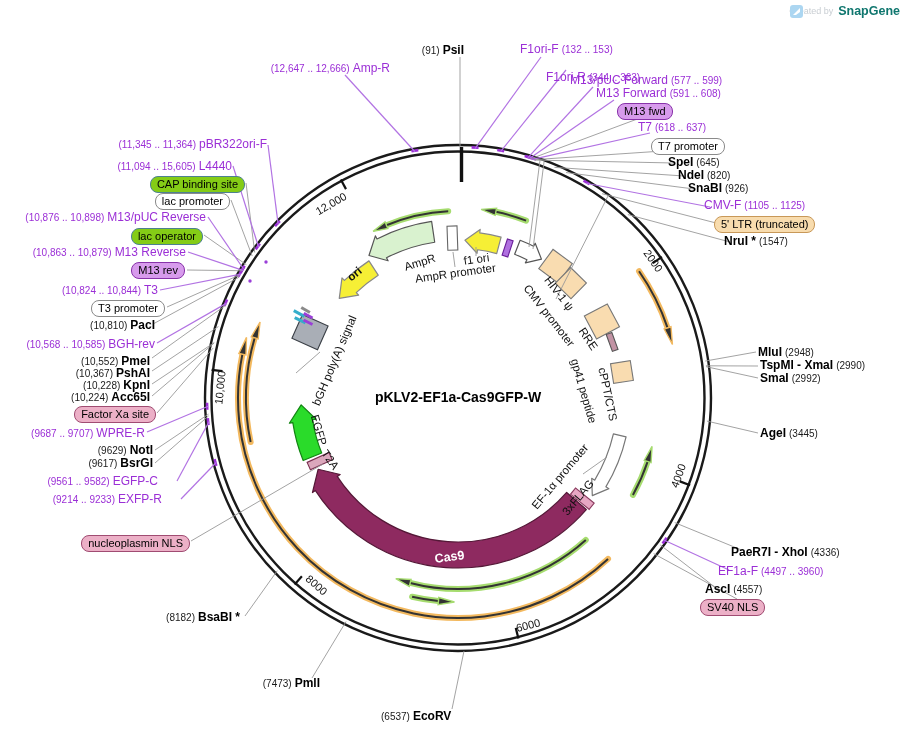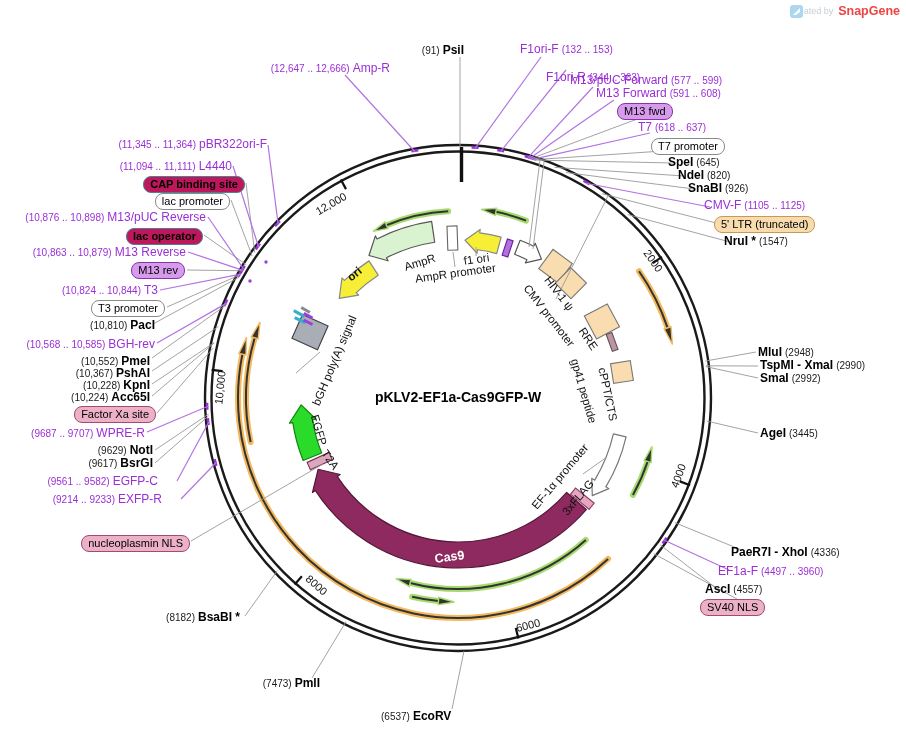--- a/index.html
+++ b/index.html
@@ -7,30 +7,30 @@
          font-family:"Liberation Sans",sans-serif;}
   svg{position:absolute;left:0;top:0;}
   .lb{position:absolute;white-space:nowrap;font-size:12px;color:#000;line-height:13px;}
   .lb .nm{font-weight:700;font-size:12px;}
   .lb .ps{font-size:10px;color:#1a1a1a;padding:0 3px;}
   .lb.pr .nm{font-weight:400;color:#9B2FD6;}
   .lb.pr .ps{color:#9B2FD6;}
   .bx{position:absolute;white-space:nowrap;font-size:11px;line-height:13px;color:#000;
       padding:1px 6px;border-radius:8px;border:1px solid #8a8a8a;background:#fff;}
   .bx.purple{background:#D79BEC;border-color:#8833AA;}
-  .bx.teal{background:#be185d;border-color:#4D8191;font-weight:bold;}
+  .bx.teal{background:#84cc16;border-color:#4D8191;}
   .bx.tan{background:#F8DCAE;border-color:#C89858;}
   .bx.pink{background:#ECB0C7;border-color:#A04C72;}
   .title{position:absolute;left:338px;top:389px;width:240px;text-align:center;
          font-weight:700;font-size:14px;color:#000;}
   .bpsize{position:absolute;left:338px;top:407px;width:240px;text-align:center;
           font-size:12.5px;color:#000;}
   .wm{position:absolute;right:6px;top:4px;display:flex;align-items:center;gap:5px;}
   .wm .cb{font-size:9px;color:#C9CED3;}
-  .wm .bd{font-size:12.5px;font-weight:600;color:#ef4444;}
+  .wm .bd{font-size:12.5px;font-weight:600;color:#0f766e;}
 </style>
 </head>
 <body>
 
 <div id="stage">
   <svg id="map" width="906" height="734">
       <circle cx="458" cy="398" r="253" fill="none" stroke="#1a1a1a" stroke-width="2.4"></circle>
       <circle cx="458" cy="398" r="246.5" fill="none" stroke="#1a1a1a" stroke-width="2.4"></circle>
       <path d="M526.0899104136071,220.61971896553166 A190,190 0 0 0 495.8799075392675,211.81430612204238" fill="none" stroke="#A6DC6F" stroke-width="6" stroke-linecap="round"></path>
       <path d="M526.0899104136071,220.61971896553166 A190,190 0 0 0 495.8799075392675,211.81430612204238" fill="none" stroke="#333" stroke-width="2"></path>
@@ -235,16 +235,16 @@
   <div class="lb pr" style="right:751px;top:338px;text-align:right"><span class="ps">(10,568 .. 10,585)</span><span class="nm">BGH-rev</span></div>
   <div class="lb" style="right:751px;top:319px;text-align:right"><span class="ps">(10,810)</span><span class="nm">PacI</span></div>
   <div class="bx" style="right:741px;top:300px">T3 promoter</div>
   <div class="lb pr" style="right:748px;top:284px;text-align:center"><span class="ps">(10,824 .. 10,844)</span><span class="nm">T3</span></div>
   <div class="bx purple" style="right:721px;top:262px">M13 rev</div>
   <div class="lb pr" style="right:720px;top:246px;text-align:right"><span class="ps">(10,863 .. 10,879)</span><span class="nm">M13 Reverse</span></div>
   <div class="bx teal" style="right:703px;top:228px">lac operator</div>
   <div class="lb pr" style="right:700px;top:211px;text-align:right"><span class="ps">(10,876 .. 10,898)</span><span class="nm">M13/pUC Reverse</span></div>
   <div class="bx" style="right:676px;top:193px">lac promoter</div>
   <div class="bx teal" style="right:661px;top:176px">CAP binding site</div>
-  <div class="lb pr" style="right:674px;top:160px;text-align:right"><span class="ps">(11,094 .. 11,111)</span><span class="nm">L4440</span></div>
+  <div class="lb pr" style="right:674px;top:160px;text-align:right"><span class="ps">(11,094 .. 15,605)</span><span class="nm">L4440</span></div>
   <div class="lb pr" style="right:639px;top:138px;text-align:right"><span class="ps">(11,345 .. 11,364)</span><span class="nm">pBR322ori-F</span></div>
   <div class="lb pr" style="right:516px;top:62px;text-align:right"><span class="ps">(12,647 .. 12,666)</span><span class="nm">Amp-R</span></div>
 </div>
 
 </body></html>

